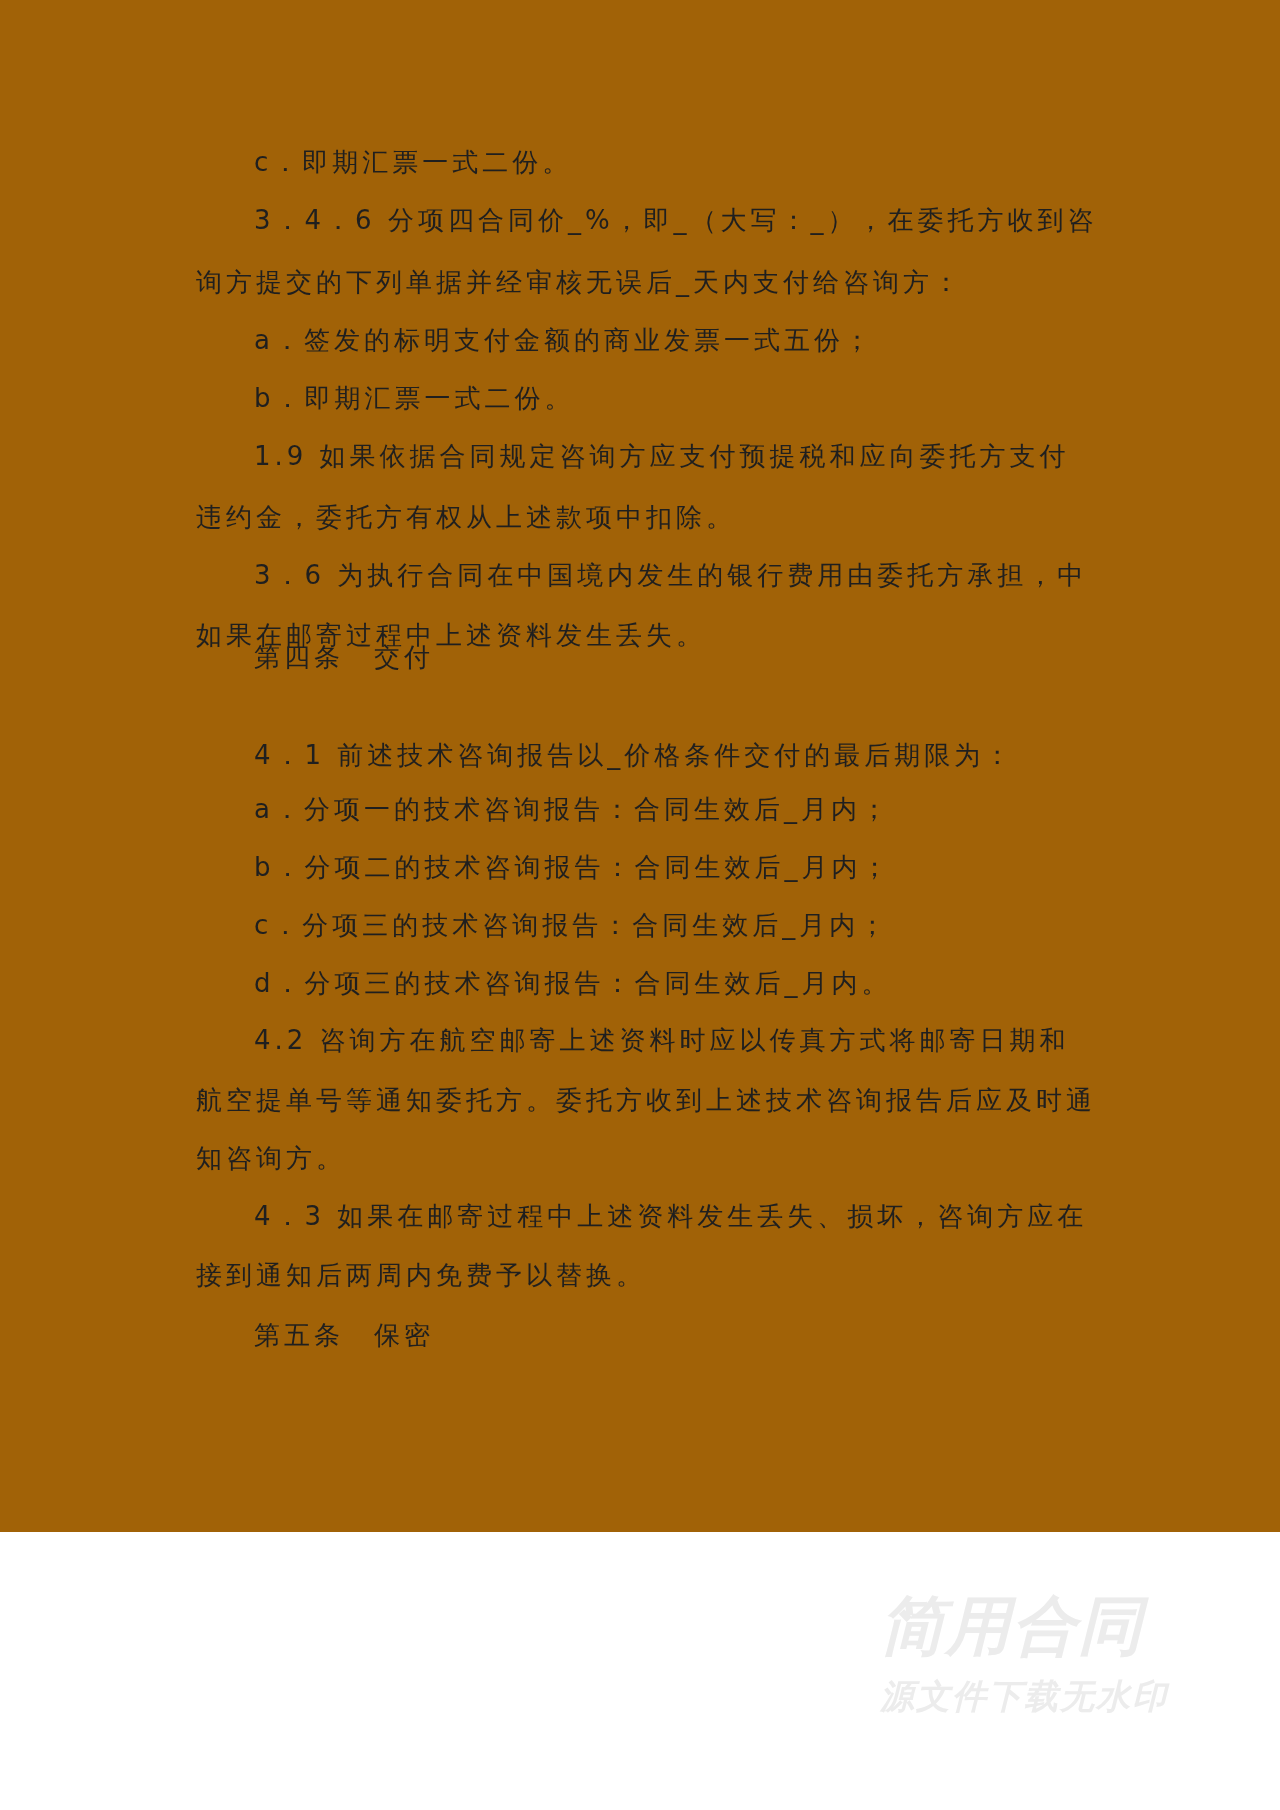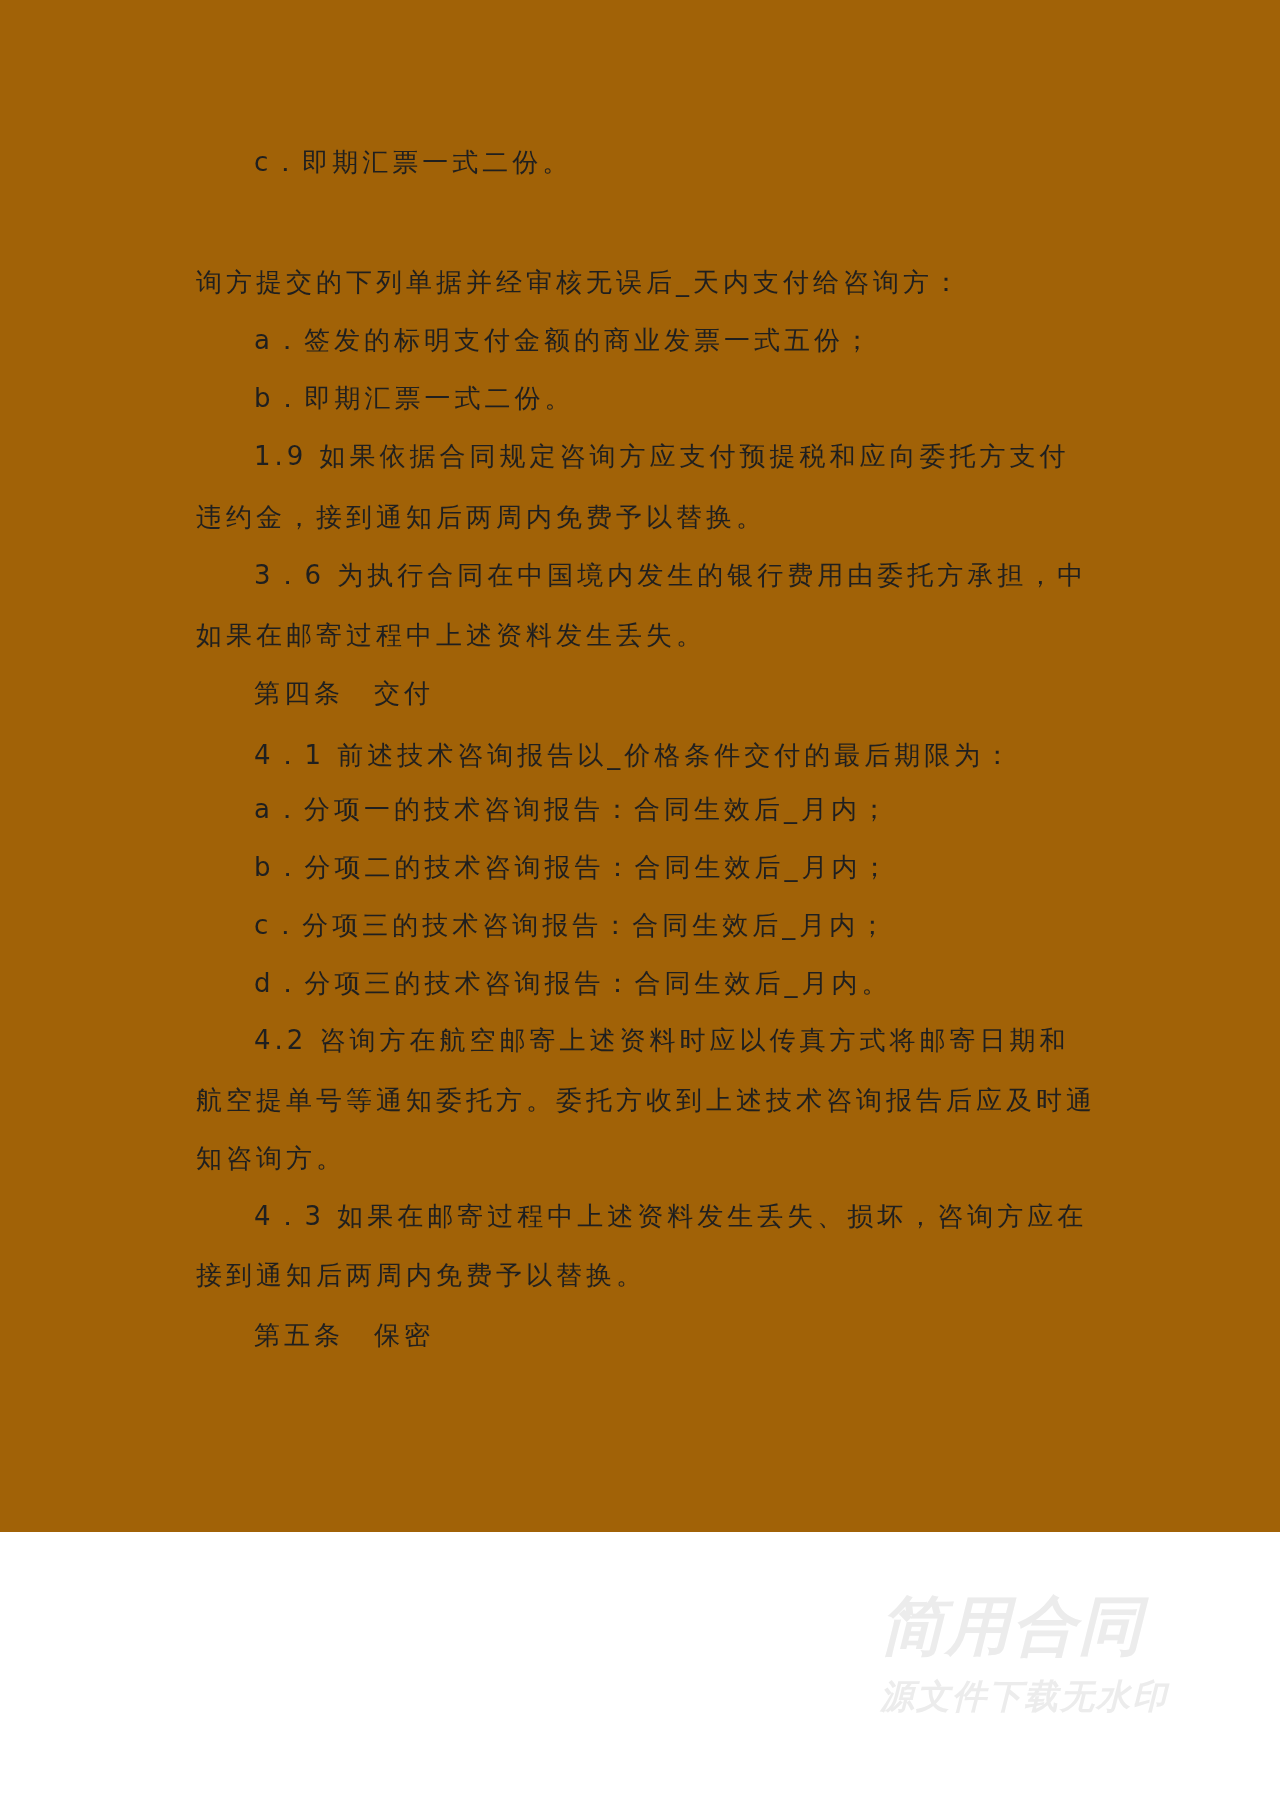--- a/index.html
+++ b/index.html
@@ -25,28 +25,29 @@
       color: #ececec; font-weight: bold; font-style: italic;
     }
     .wm-main { font-size: 64px; letter-spacing: 2px; line-height: 72px; }
     .wm-sub { font-size: 34px; letter-spacing: 2px; line-height: 44px; margin-top: 12px; }
   </style>
 </head>
 <body>
 
 <div class="page">
   <div class="line indent" style="top:145px">c．即期汇票一式二份。</div>
+  <div class="line indent" style="top:203px">3．4．6  分项四合同价_%，即_（大写：_），在委托方收到咨</div>
   <div class="line" style="top:265px">询方提交的下列单据并经审核无误后_天内支付给咨询方：</div>
   <div class="line indent" style="top:381px">b．即期汇票一式二份。</div>
   <div class="line indent" style="top:323px">a．签发的标明支付金额的商业发票一式五份；</div>
   <div class="line indent" style="top:439px">1.9  如果依据合同规定咨询方应支付预提税和应向委托方支付</div>
-  <div class="line" style="top:500px">违约金，接到通知后两周内免费予以替换。</div>
+  <div class="line" style="top:500px">违约金，委托方有权从上述款项中扣除。</div>
   <div class="line indent" style="top:558px">3．6  为执行合同在中国境内发生的银行费用由委托方承担，中</div>
   <div class="line" style="top:618px">如果在邮寄过程中上述资料发生丢失。</div>
-  <div class="line indent" style="top:676px">第四条　交付</div>
+  <div class="line indent" style="top:640px">第四条　交付</div>
   <div class="line indent" style="top:738px">4．1  前述技术咨询报告以_价格条件交付的最后期限为：</div>
   <div class="line indent" style="top:792px">a．分项一的技术咨询报告：合同生效后_月内；</div>
   <div class="line indent" style="top:850px">b．分项二的技术咨询报告：合同生效后_月内；</div>
   <div class="line indent" style="top:908px">c．分项三的技术咨询报告：合同生效后_月内；</div>
   <div class="line indent" style="top:966px">d．分项三的技术咨询报告：合同生效后_月内。</div>
   <div class="line indent" style="top:1023px">4.2  咨询方在航空邮寄上述资料时应以传真方式将邮寄日期和</div>
   <div class="line" style="top:1083px">航空提单号等通知委托方。委托方收到上述技术咨询报告后应及时通</div>
   <div class="line" style="top:1141px">知咨询方。</div>
   <div class="line indent" style="top:1199px">4．3  如果在邮寄过程中上述资料发生丢失、损坏，咨询方应在</div>
   <div class="line" style="top:1258px">接到通知后两周内免费予以替换。</div>

